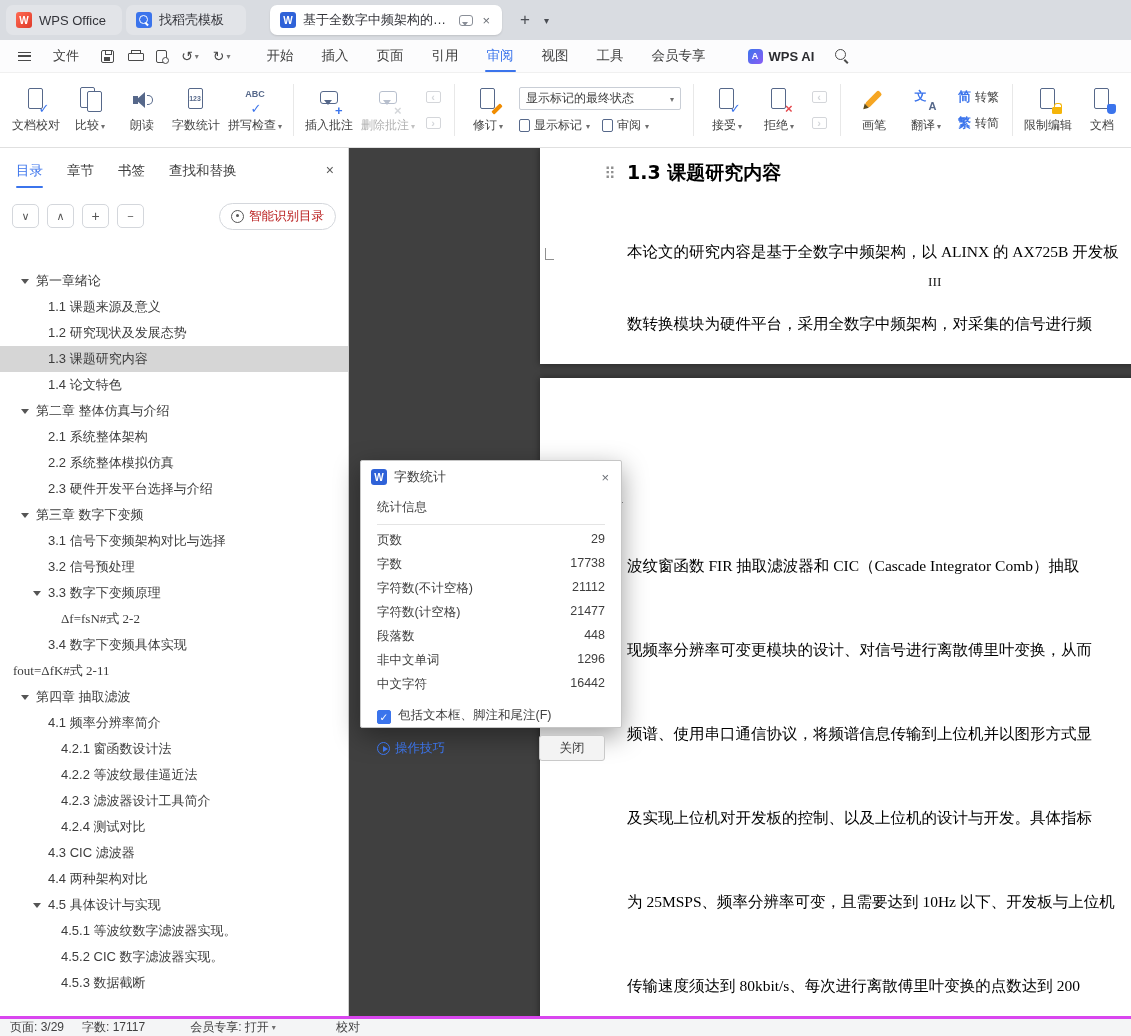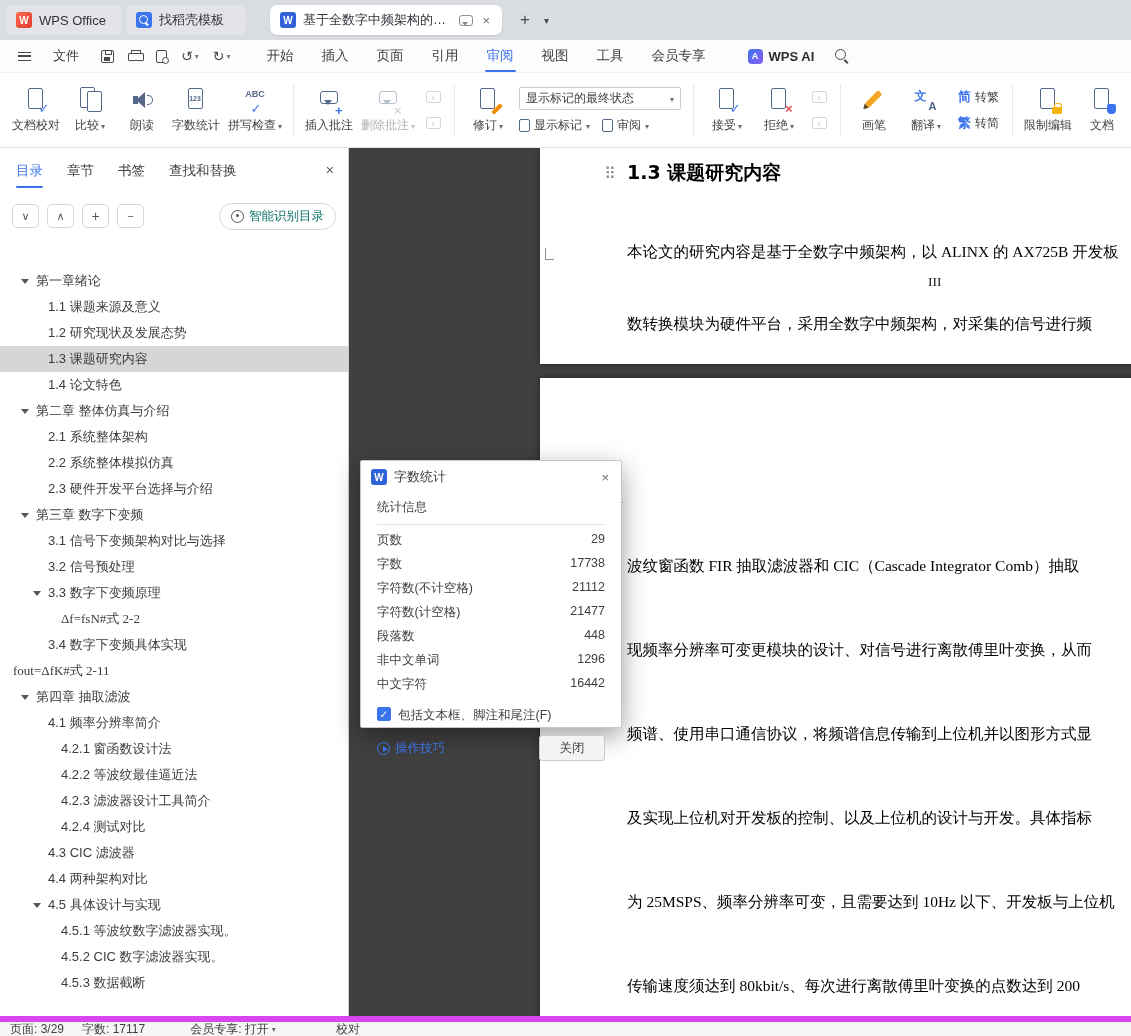--- a/index.html
+++ b/index.html
@@ -113,21 +113,21 @@
 .stab{font-size:13.5px;color:#3f3f3f;height:100%;display:flex;align-items:center;position:relative;cursor:default}
 .stab.active{color:#3b74ec}
 .stab.active::after{content:"";position:absolute;left:0;right:0;bottom:6px;height:2px;background:#3b74ec;border-radius:2px}
 .sclose{position:absolute;right:14px;top:14px;font-size:14px;color:#5a5a5a}
 .side-tools{height:44px;display:flex;align-items:center;padding:0 12px;gap:8px}
 .tbtn{width:27px;height:24px;border:1px solid #d4d7dc;border-radius:5px;display:flex;align-items:center;justify-content:center;font-size:11px;color:#555;background:#fff}
 .g-chevd::before{content:"∨"}
 .g-chevu::before{content:"∧"}
 .g-minus::before{content:"−"}
 .g-plusS::before{content:"+";font-size:14px}
-.smart{margin-left:auto;height:27px;border:1px solid #d4d7dc;border-radius:14px;display:flex;align-items:center;gap:5px;padding:0 11px;font-size:12.5px;color:#0f766e;background:#fff}
+.smart{margin-left:auto;height:27px;border:1px solid #d4d7dc;border-radius:14px;display:flex;align-items:center;gap:5px;padding:0 11px;font-size:12.5px;color:#b91c1c;background:#fff}
 .dotic{width:13px;height:13px;border:1.4px solid #555;border-radius:50%;position:relative}
 .dotic::after{content:"";position:absolute;left:3.5px;top:3.5px;width:3px;height:3px;background:#555;border-radius:50%}
 .toc{margin-top:30px}
 .titem{height:26px;display:flex;align-items:center;font-size:13px;color:#3c3c3c;white-space:nowrap;overflow:hidden;cursor:default}
 .titem.sel{background:#d6d6d6}
 .tri{width:0;height:0;border-left:4px solid transparent;border-right:4px solid transparent;border-top:5px solid #555;margin-right:7px;flex:none}
 .lv1{padding-left:21px}
 .lv2{padding-left:48px}
 .lv2k{padding-left:33px}
 .lv3{padding-left:61px}
@@ -148,32 +148,32 @@
 .mark2{position:absolute;left:70px;top:124px;width:13px;border-top:1px solid #8f8f8f}
 .p2flow{position:absolute;left:87px;top:118px;font-size:15.5px;line-height:28px;color:#000;font-family:"Liberation Serif","DejaVu Serif",serif;white-space:pre}
 
 
 .dialog{position:absolute;left:360px;top:460px;width:262px;height:268px;background:#fff;border:1px solid #c6c6c6;border-radius:2px;box-shadow:0 8px 26px rgba(0,0,0,.38);z-index:50}
 .dtitle{height:32px;display:flex;align-items:center;padding:0 10px;gap:7px}
 .dtitle .t{flex:1;font-size:13px;color:#3f3f3f}
 .dbody{padding:2px 16px 0}
 .dsection{font-size:12.5px;color:#3f3f3f;padding:4px 0 8px;border-bottom:1px solid #e4e4e4}
 .drow{display:flex;justify-content:space-between;font-size:12.5px;color:#3f3f3f;margin-top:7px}
-.dcheck{display:flex;align-items:flex-start;gap:7px;margin-top:14px;font-size:12.5px;color:#3f3f3f}
+.dcheck{display:flex;align-items:flex-end;gap:7px;margin-top:14px;font-size:12.5px;color:#3f3f3f}
 .cbox{width:14px;height:14px;border:1px solid #b5b5b5;border-radius:2px;background:#fff;display:flex;align-items:center;justify-content:center;font-size:10.5px;color:#fff}
 .cbox.on{background:#3b74ec;border-color:#3b74ec}
 .cbox.on::before{content:"✓"}
 .dfoot{display:flex;align-items:center;justify-content:space-between;margin-top:11px}
 .tips{color:#3b74ec;font-size:12.5px;display:flex;align-items:center;gap:5px}
 .tipic{width:13px;height:13px;border:1.3px solid #3b74ec;border-radius:50%;position:relative}
 .tipic::before{content:"";position:absolute;left:4.5px;top:3px;border:3px solid transparent;border-left:5px solid #3b74ec}
 .closebtn{width:66px;height:26px;background:#f3f3f3;border:1px solid #c9c9c9;border-radius:3px;font-size:12.5px;color:#3f3f3f;display:flex;align-items:center;justify-content:center}
 
 
-.statusbar{position:absolute;left:0;bottom:0;width:100%;height:20px;background:#f4f5f6;border-top:6px solid #d946ef;display:flex;align-items:center;padding:0 10px;font-size:12px;color:#3f3f3f}
+.statusbar{position:absolute;left:0;bottom:0;width:100%;height:20px;background:#f4f5f6;border-top:3px solid #d946ef;display:flex;align-items:center;padding:0 10px;font-size:12px;color:#3f3f3f}
 .sbitem{display:flex;align-items:center;gap:3px}
 .sp18{margin-left:18px}.sp45{margin-left:45px}.sp60{margin-left:60px}
 .scaret{font-size:8px;color:#6e6e6e}
 </style>
 </head>
 <body>
 
 <div class="tabbar">
   <div class="tab home">
     <span class="wbox red">

